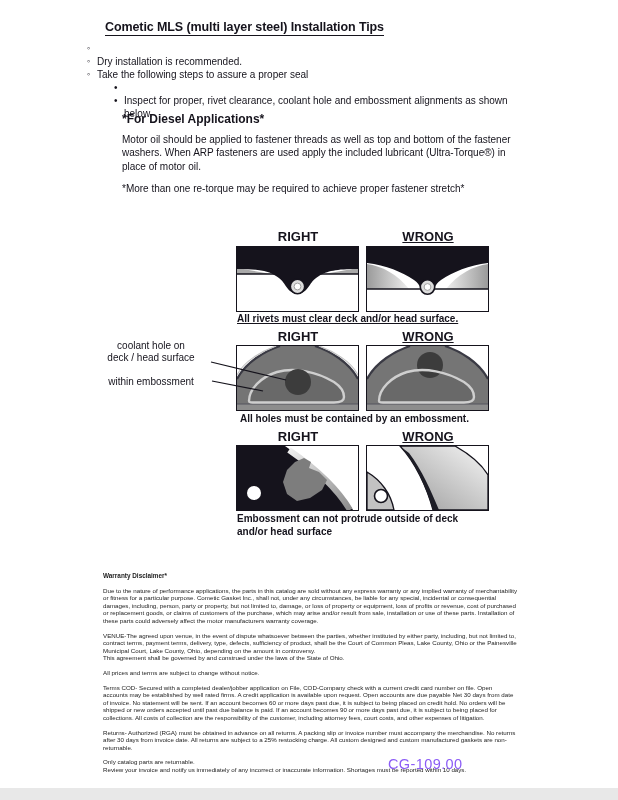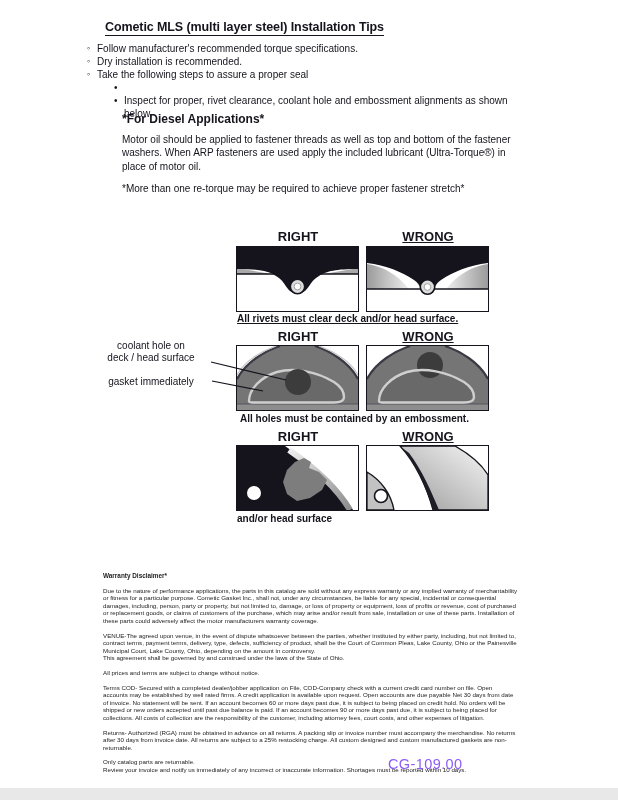--- a/index.html
+++ b/index.html
@@ -38,21 +38,20 @@
 </head>
 <body>
 
 <div class="page">
 
   <div class="title">Cometic MLS (multi layer steel) Installation Tips</div>
 
   <div class="bullets">
     <div class="b-row">
       <span class="b-marker">◦</span>
-      <span>Follow manufacturer's recommended torque specifications.</span>
     </div>
     <div class="b-row">
       <span class="b-marker">◦</span>
       <span>Dry installation is recommended.</span>
     </div>
     <div class="b-row">
       <span class="b-marker">◦</span>
       <span>Take the following steps to assure a proper seal</span>
     </div>
     <div class="b-row sub">
@@ -112,21 +111,21 @@
   <div class="fig-labels" style="top:329px;">
     <span class="rl">RIGHT</span>
     <span class="wl">WRONG</span>
   </div>
 
   <div class="fig2-label" style="top:340px;">
     <div>coolant hole on</div>
     <div>deck / head surface</div>
   </div>
   <div class="fig2-label" style="top:376px;">
-    <div>gasket immediately</div>
+    <div>within embossment</div>
   </div>
 
   <div class="panel" style="left:236px;top:345px;">
     <svg viewBox="0 0 121 64">
       <rect x="0" y="0" width="121" height="64" fill="#757575"></rect>
       <rect x="0" y="58" width="121" height="6" fill="#8d8d8d"></rect>
       <line x1="0" y1="58" x2="121" y2="58" stroke="#55555f" stroke-width="1"></line>
       <path d="M0,0 H43 C28,5 9,16 0,33 Z" fill="#ffffff"></path>
       <path d="M43,0 C28,5 9,16 0,33" stroke="#3a3a44" stroke-width="2.2" fill="none"></path>
       <path d="M39,0 C25,5 7,15 0,29" stroke="#c4c4c4" stroke-width="1.2" fill="none"></path>
@@ -189,20 +188,21 @@
         </linearGradient>
       </defs>
       <path d="M0,26 C14,34 24,48 27,64 L0,64 Z" fill="#c2c2c2" stroke="#15131c" stroke-width="1.3"></path>
       <circle cx="14" cy="50" r="6.5" fill="#ffffff" stroke="#15131c" stroke-width="1.6"></circle>
       <path d="M33,0 L88,0 C104,9 115,19 121,29 L121,64 L66,64 C60,41 48,16 33,0 Z" fill="url(#g3w)" stroke="#15131c" stroke-width="1.3"></path>
       <path d="M66,64 C59,41 48,16 34,1 L42,7 C55,24 64,45 72,64 Z" fill="#1d1d26"></path>
     </svg>
   </div>
 
   <div class="caption" style="left:237px;top:512px;">
+    <div>Embossment can not protrude outside of deck</div>
     <div>and/or head surface</div>
   </div>
 
   <div class="disclaimer">
     <div class="dh">Warranty Disclaimer*</div>
     <p>Due to the nature of performance applications, the parts in this catalog are sold without any express warranty or any implied warranty of merchantability or fitness for a particular purpose.  Cometic Gasket Inc., shall not, under any circumstances, be liable for any special, incidental or consequential damages, including, person, party or property, but not limited to, damage, or loss of property or equipment, loss of profits or revenue, cost of purchased or replacement goods, or claims of customers of the purchase, which may arise and/or result from sale, installation or use of these parts.  Installation of these parts could adversely affect the motor manufacturers warranty coverage.</p>
     <p class="tight">VENUE-The agreed upon venue, in the event of dispute whatsoever between the parties, whether instituted by either party, including, but not limited to, contract terms, payment terms, delivery, type, defects, sufficiency of product, shall be the Court of Common Pleas, Lake County, Ohio or the Painesville Municipal Court, Lake County, Ohio, depending on the amount in controversy.</p>
     <p>This agreement shall be governed by and construed under the laws of the State of Ohio.</p>
     <p>All prices and terms are subject to change without notice.</p>
     <p>Terms COD- Secured with a completed dealer/jobber application on File, COD-Company check with a current credit card number on file.  Open accounts may be established by well rated firms.  A credit application is available upon request.  Open accounts are due payable Net 30 days from date of invoice.  No statement will be sent.  If an account becomes 60 or more days past due, it is subject to being placed on credit hold.  No orders will be shipped or new orders accepted until past due balance is paid.  If an account becomes 90 or more days past due, it is subject to being placed for collections.  All costs of collection are the responsibility of the customer, including attorney fees, court costs, and other expenses of litigation.</p>

